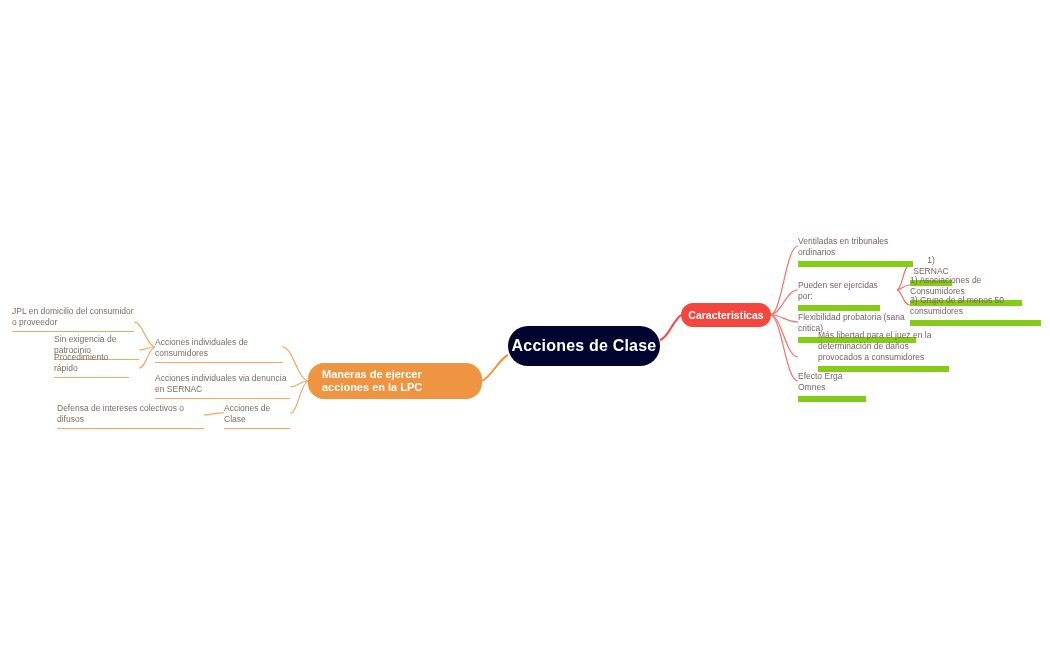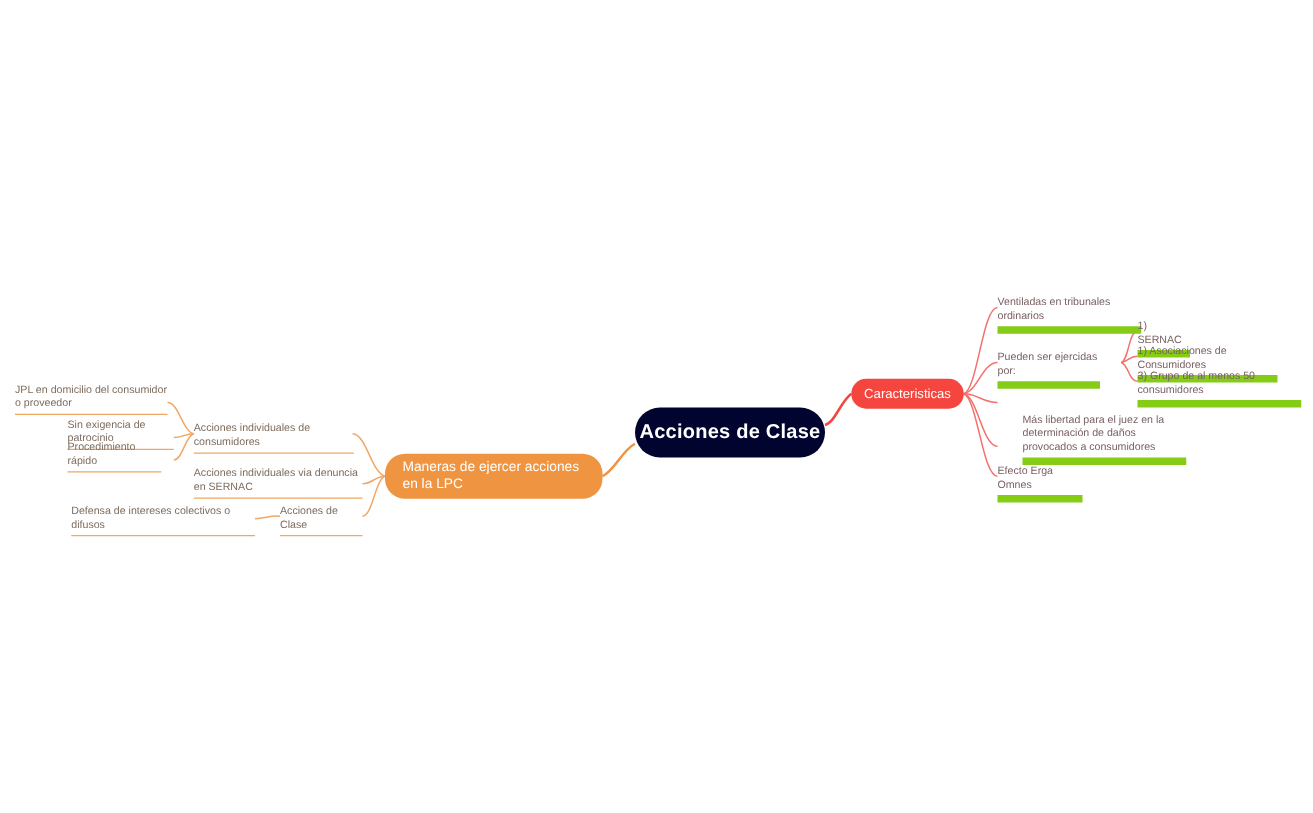--- a/index.html
+++ b/index.html
@@ -54,21 +54,21 @@
   
   .pill {
     position: absolute;
     box-sizing: border-box;
     border-radius: 16px;
     display: flex;
     align-items: center;
   }
   .pill .pill-label {
     font-size: 11px;
-    font-weight: normal;
+    font-weight: bold;
     color: #ffffff;
     line-height: 13px;
   }
   .pill-red {
     left: 681px;
     top: 303px;
     width: 90px;
     height: 24px;
     background: #f4463e;
     justify-content: center;
@@ -150,32 +150,35 @@
   </div>
 
   <div class="leaf leaf-red" style="left:798px; top:236px; width:115px;">
     <span class="leaf-label">Ventiladas en tribunales ordinarios</span>
   </div>
 
   <div class="leaf leaf-red" style="left:798px; top:280px; width:82px;">
     <span class="leaf-label">Pueden ser ejercidas por:</span>
   </div>
 
-  <div class="leaf leaf-red leaf-sub" style="left:910px; top:255px; width:42px;">
+  <div class="leaf leaf-red leaf-sub" style="left:910px; top:255px; width:42px;text-align:center;">
     <span class="leaf-label">1) SERNAC</span>
   </div>
 
   <div class="leaf leaf-red leaf-sub" style="left:910px; top:275px; width:112px;">
     <span class="leaf-label">1) Asociaciones de Consumidores</span>
   </div>
 
   <div class="leaf leaf-red leaf-sub" style="left:910px; top:295px; width:131px;">
     <span class="leaf-label">3) Grupo de al menos 50 consumidores</span>
   </div>
 
+  <div class="leaf leaf-red" style="left:798px; top:312px; width:118px;">
+    <span class="leaf-label">Flexibilidad probatoria (sana critica)</span>
+  </div>
 
   <div class="leaf leaf-red" style="left:798px; top:330px; width:131px;margin-left:20px;">
     <span class="leaf-label">Más libertad para el juez en la determinación de daños provocados a consumidores</span>
   </div>
 
   <div class="leaf leaf-red" style="left:798px; top:371px; width:68px;">
     <span class="leaf-label">Efecto Erga Omnes</span>
   </div>
 
   <div class="pill pill-orange">

